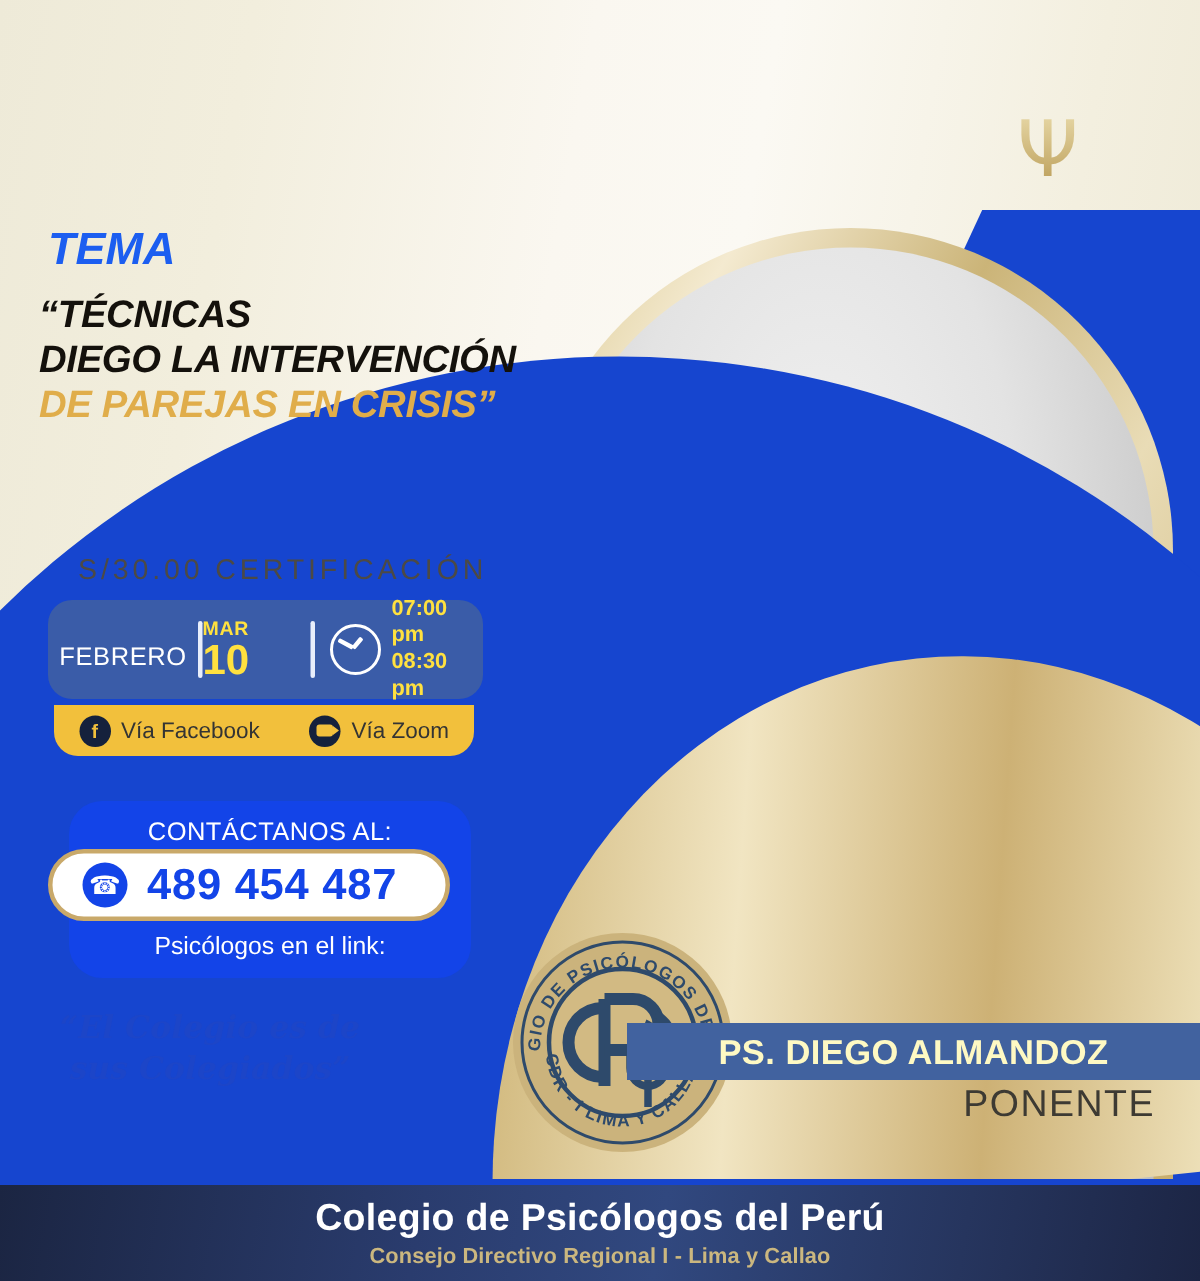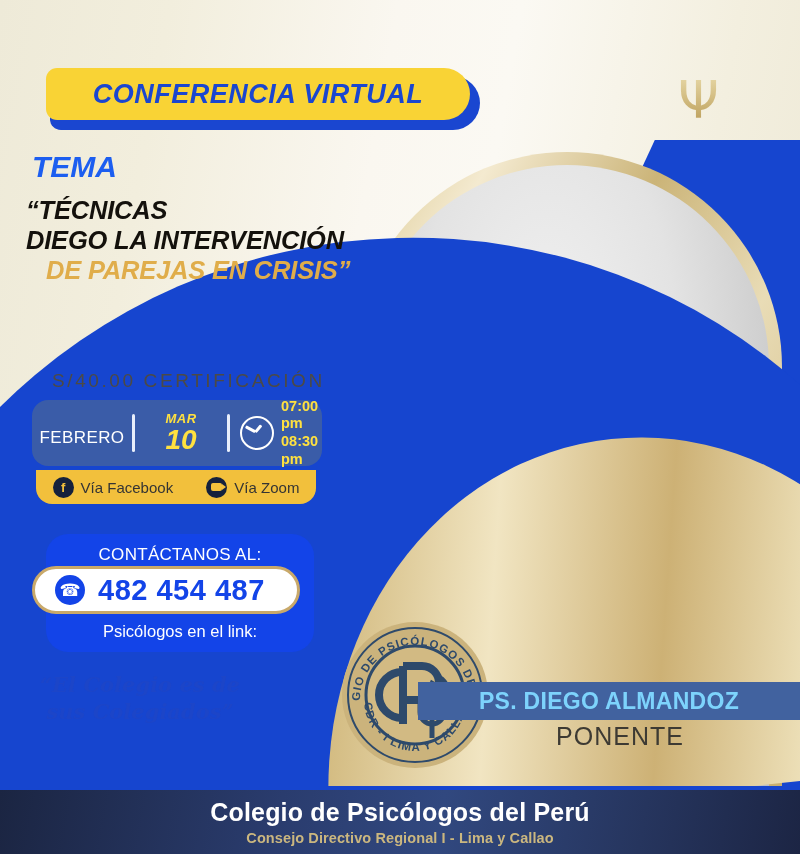--- a/index.html
+++ b/index.html
@@ -127,38 +127,38 @@
   .tema{
     position:absolute;left:32px;top:150px;
     color:#1c5ef0;font-weight:bold;font-style:italic;font-size:30px;
   }
 
   .title{
     position:absolute;left:26px;top:196px;width:400px;
     color:#14110c;font-weight:bold;font-style:italic;font-size:25.5px;
     line-height:1.17;letter-spacing:-.2px;
   }
-  .title .gold{color:#e0ad4a;margin-left:20px;}
+  .title .gold{color:#e0ad4a;}
 
   .price{
     position:absolute;left:52px;top:370px;
     color:#4c4a45;font-size:19px;letter-spacing:2.6px;
   }
 
   
   .datebar{
     position:absolute;left:32px;top:400px;width:290px;height:66px;
     background:#3a5ca8;border-radius:16px;
     display:flex;align-items:center;color:#fff;
   }
   .db-month{
     width:100px;text-align:center;font-size:17px;letter-spacing:.4px;margin-top:10px;
   }
   .db-sep{width:3px;height:38px;background:#e8eefb;border-radius:2px;}
-  .db-day{width:92px;text-align:center;line-height:1;font-style:italic;}
+  .db-day{width:72px;text-align:left;line-height:1;}
   .db-day .m{display:block;color:#ffe13f;font-weight:bold;font-size:13px;letter-spacing:.5px;}
   .db-day .d{display:block;color:#ffe13f;font-weight:bold;font-size:28px;margin-top:1px;}
   .db-time{flex:1;display:flex;align-items:center;gap:7px;padding-left:10px;}
   .db-time .t{color:#ffe13f;font-weight:bold;font-size:14.5px;line-height:1.22;}
   .clock{width:30px;height:30px;border:2.5px solid #fff;border-radius:50%;position:relative;flex:0 0 auto;}
   .clock i{position:absolute;background:#fff;border-radius:1px;display:block;}
   .clock .h{width:2.5px;height:9px;left:11.5px;top:5px;transform-origin:bottom center;transform:rotate(40deg);}
   .clock .mn{width:2.5px;height:11px;left:11.5px;top:3px;transform-origin:bottom center;transform:rotate(-62deg);}
 
   
@@ -212,23 +212,23 @@
   .seal{
     position:absolute;left:340px;top:620px;width:150px;height:150px;
   }
   .seal svg{display:block;}
 
   
   .sp-bar{
     position:absolute;left:418px;top:682px;width:382px;height:38px;
     background:#41629f;display:flex;align-items:center;justify-content:center;
   }
-  .sp-bar span{color:#7dd3fc;font-weight:bold;font-size:23px;letter-spacing:.3px;}
+  .sp-bar span{color:#fef9c3;font-weight:bold;font-size:23px;letter-spacing:.3px;}
   .sp-role{
-    position:absolute;left:470px;top:722px;width:300px;text-align:center;
+    position:absolute;left:470px;top:722px;width:300px;text-align:right;
     color:#3d3a33;font-size:25px;letter-spacing:1px;
   }
 
   
   .psi{
     position:absolute;left:678px;top:74px;
     font-family:"DejaVu Sans",sans-serif;font-size:52px;
     background:linear-gradient(180deg,#e8d9a8,#b99b55);
     -webkit-background-clip:text;background-clip:text;color:transparent;
     line-height:1;
@@ -268,36 +268,30 @@
       <div class="ph-watch"></div>
       <div class="ph-hand"></div>
     </div>
   </div>
 
   <div class="swoosh"></div>
   <div class="swoosh-gold"></div>
 
   <div class="psi">Ψ</div>
 
-  <div class="banner-wrap">
-    <div class="banner-shadow"></div>
-    <div class="banner">
-      <span>CONFERENCIA VIRTUAL</span>
-    </div>
-  </div>
 
   <div class="tema">TEMA</div>
 
   <div class="title">
     <div>“TÉCNICAS</div>
     <div>DIEGO LA INTERVENCIÓN</div>
     <div class="gold">DE PAREJAS EN CRISIS”</div>
   </div>
 
-  <div class="price">S/40.00 CERTIFICACIÓN</div>
+  <div class="price">S/30.00 CERTIFICACIÓN</div>
 
   <div class="datebar">
     <div class="db-month">FEBRERO</div>
     <div class="db-sep"></div>
     <div class="db-day">
       <span class="m">MAR</span>
       <span class="d">10</span>
     </div>
     <div class="db-sep"></div>
     <div class="db-time">
@@ -323,21 +317,21 @@
         </span>
       <span>Vía Zoom</span>
     </div>
   </div>
 
   <div class="contact">
     <div class="c-top">CONTÁCTANOS AL:</div>
   </div>
   <div class="phone-pill">
     <span class="phone-ic">☎</span>
-    <span class="phone-num">482 454 487</span>
+    <span class="phone-num">489 454 487</span>
   </div>
   <div class="inscribete">Psicólogos en el link:</div>
 
   <div class="quote">
     <div>“El Colegio es de</div>
     <div>sus Colegiados”</div>
   </div>
 
   <div class="seal">
     <svg width="150" height="150" viewBox="0 0 150 150">

